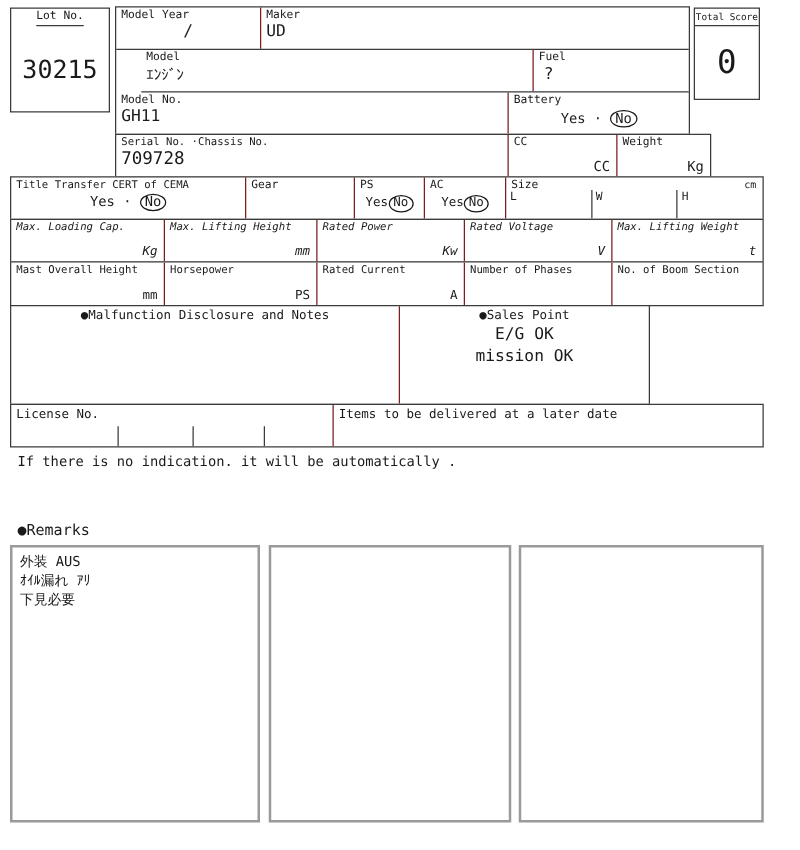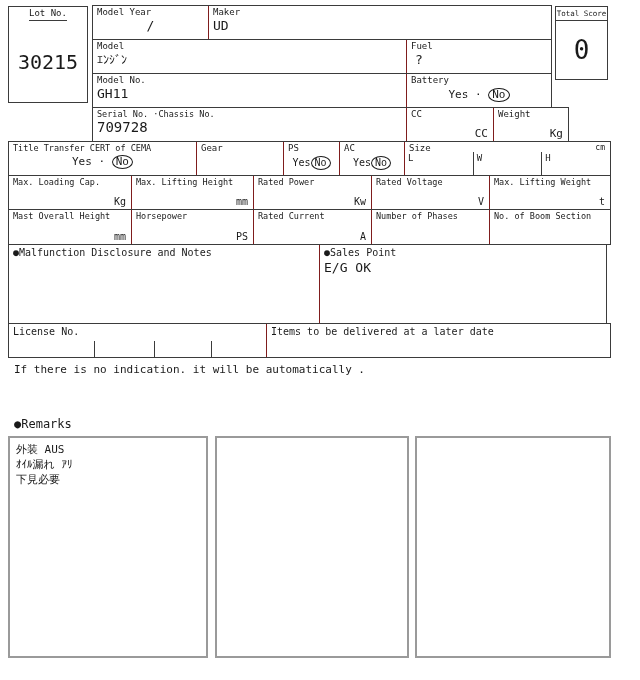--- a/index.html
+++ b/index.html
@@ -24,37 +24,37 @@
   .subdims .sd:first-child{border-left:none;}
   .gray-box{border:2px solid #9a9a9a;background:#fff;padding:4px 6px;font-size:11px;line-height:15px;}
   .note{font-size:11px;white-space:nowrap;}
   .ctr{display:flex;align-items:center;justify-content:center;}
 </style>
 </head>
 <body>
 
 <div class="sheet">
 
-  <div class="abs col" style="left:8px;top:6px;width:80px;height:97px;align-items:center;">
+  <div class="abs col" style="left:8px;top:6px;width:80px;height:84px;align-items:center;">
     <div style="height:13px;border-bottom:1px solid #3b3b3b;text-align:center;font-size:9px;line-height:13px;">Lot No.</div>
     <div class="ctr" style="flex:1;font-size:20px;">30215</div>
   </div>
 
   <div class="abs col" style="left:92px;top:5px;width:460px;height:103px;justify-content:center;">
     <div class="hrow" style="height:34px;">
       <div class="cell" style="width:115px;">
         <div class="lbl">Model Year</div>
         <div class="val" style="text-align:center;">/</div>
       </div>
       <div class="cell" style="width:198px;">
         <div class="lbl">Maker</div>
         <div class="val">UD</div>
       </div>
     </div>
-    <div class="hrow" style="height:34px;">
+    <div class="hrow" style="height:34px;margin-left:20px;">
       <div class="cell" style="width:313px;">
         <div class="lbl">Model</div>
         <div class="val" style="font-size:12px;">ｴﾝｼﾞﾝ</div>
       </div>
       <div class="cell" style="flex:1;">
         <div class="lbl">Fuel</div>
         <div class="val" style="padding-left:4px;">?</div>
       </div>
     </div>
     <div class="hrow" style="flex:1;">
@@ -121,21 +121,21 @@
       <div class="lbl">Size</div>
       <div style="position:absolute;top:1px;right:5px;font-size:8px;">cm</div>
       <div class="subdims">
         <div class="sd">L</div>
         <div class="sd">W</div>
         <div class="sd">H</div>
       </div>
     </div>
   </div>
 
-  <div class="abs row" style="left:8px;top:175px;width:603px;height:35px;">
+  <div class="abs row" style="left:8px;top:175px;width:603px;height:35px;font-style:italic;">
     <div class="cell" style="width:122px;">
       <div class="lbl-sm">Max. Loading Cap.</div>
       <div class="unit" style="font-size:10px;">Kg</div>
     </div>
     <div class="cell" style="width:122px;">
       <div class="lbl-sm">Max. Lifting Height</div>
       <div class="unit" style="font-size:10px;">mm</div>
     </div>
     <div class="cell" style="width:118px;">
       <div class="lbl-sm">Rated Power</div>
@@ -165,27 +165,28 @@
       <div class="unit" style="font-size:10px;">A</div>
     </div>
     <div class="cell" style="width:118px;">
       <div class="lbl-sm">Number of Phases</div>
     </div>
     <div class="cell" style="flex:1;">
       <div class="lbl-sm">No. of Boom Section</div>
     </div>
   </div>
 
-  <div class="abs row" style="left:8px;top:244px;width:599px;height:80px;">
+  <div class="abs row" style="left:8px;top:244px;width:512px;height:80px;text-align:center;">
     <div class="cell" style="width:310px;">
       <div class="lbl" style="font-size:10px;line-height:13px;">●Malfunction Disclosure and Notes</div>
     </div>
     <div class="cell" style="flex:1;">
       <div class="lbl" style="font-size:10px;line-height:13px;">●Sales Point</div>
       <div class="val" style="line-height:18px;">E/G OK</div>
+      <div class="val" style="line-height:18px;">mission OK</div>
     </div>
   </div>
 
   <div class="abs row" style="left:8px;top:323px;width:603px;height:35px;">
     <div class="cell ticks" style="width:257px;">
       <div class="lbl" style="font-size:10px;line-height:13px;">License No.</div>
       <span style="left:85px;"></span>
       <span style="left:145px;"></span>
       <span style="left:202px;"></span>
     </div>

